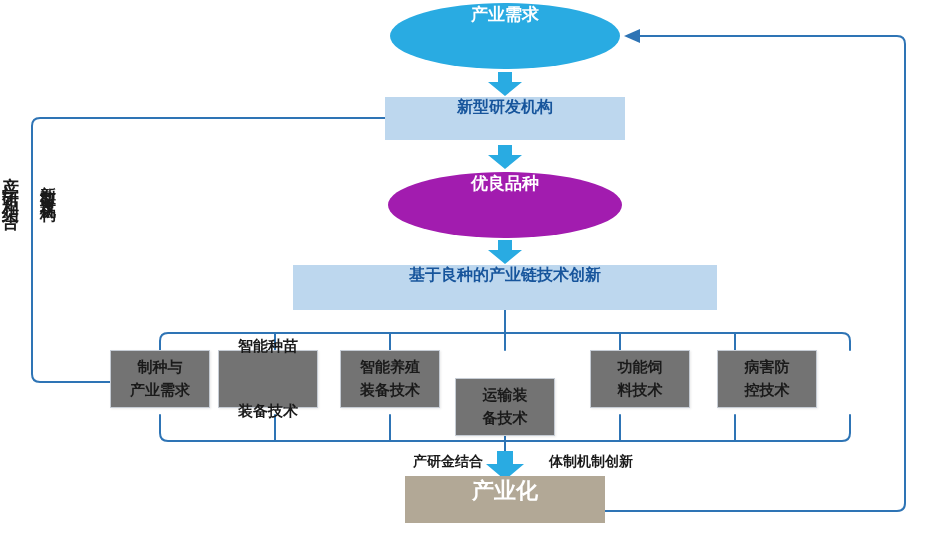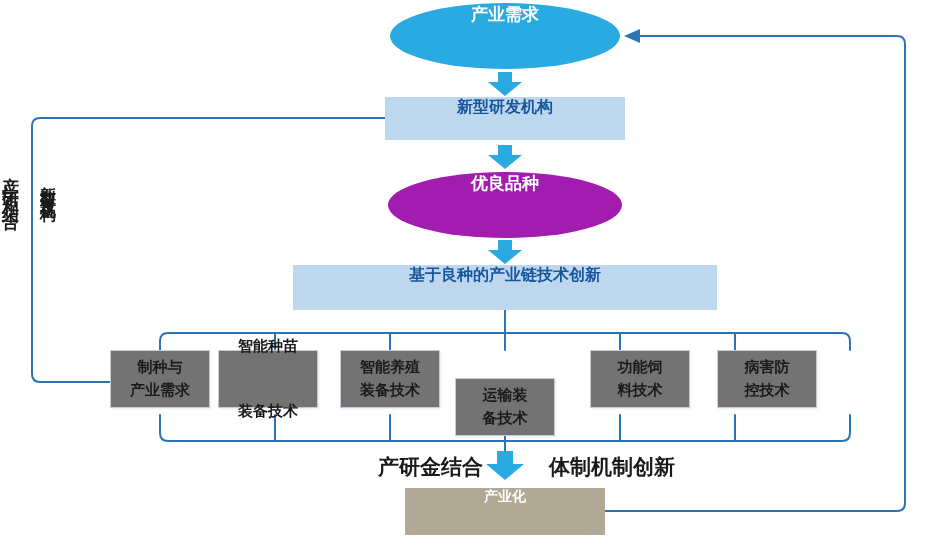--- a/index.html
+++ b/index.html
@@ -60,29 +60,29 @@
   .tb1 { left: 110px; }
   .tb2 { left: 218px; gap: 41px; }
   .tb3 { left: 340px; }
   .tb4 { left: 455px; margin-top: 28px; }
   .tb5 { left: 590px; }
   .tb6 { left: 685px; margin-left: 32px; }
   .tb7 { left: 800px; }
   .bottom-label {
     position: absolute;
     top: 453px;
-    color: #1a1a1a; font-weight: bold; font-size: 21px;
+    color: #1a1a1a; font-weight: bold; font-size: 14px;
     white-space: nowrap;
   }
   .bl-left  { left: 365px; width: 118px; text-align: right; }
   .bl-right { left: 549px; }
   .rect-industrialization {
-    left: 405px; top: 488px; width: 200px; height: 47px;
+    left: 405px; top: 476px; width: 200px; height: 47px;
     background: #B2A896;
-    color: #ffffff; font-weight: bold; font-size: 14px;
+    color: #ffffff; font-weight: bold; font-size: 22px;
   }
   .side-label {
     position: absolute;
     writing-mode: vertical-rl;
     color: #1a1a1a; font-weight: bold;
     white-space: nowrap;
   }
   .sl-outer { left: 0px;  top: 164px; font-size: 17px; letter-spacing: 7px; }
   .sl-inner { left: 37px; top: 173px; font-size: 16px; letter-spacing: 4px; }
   .connector {

